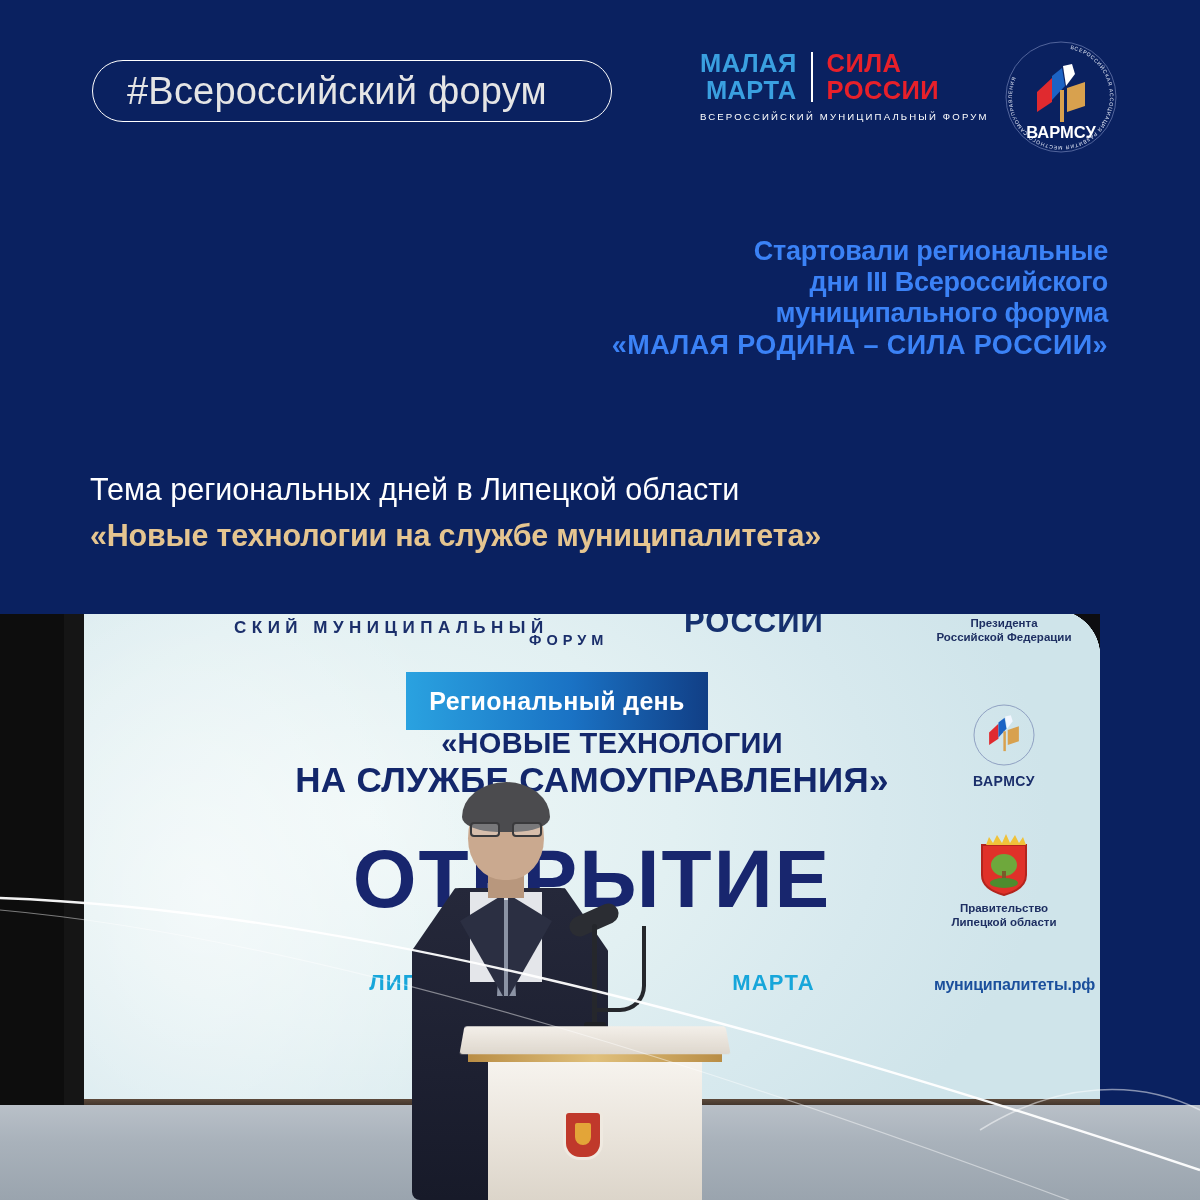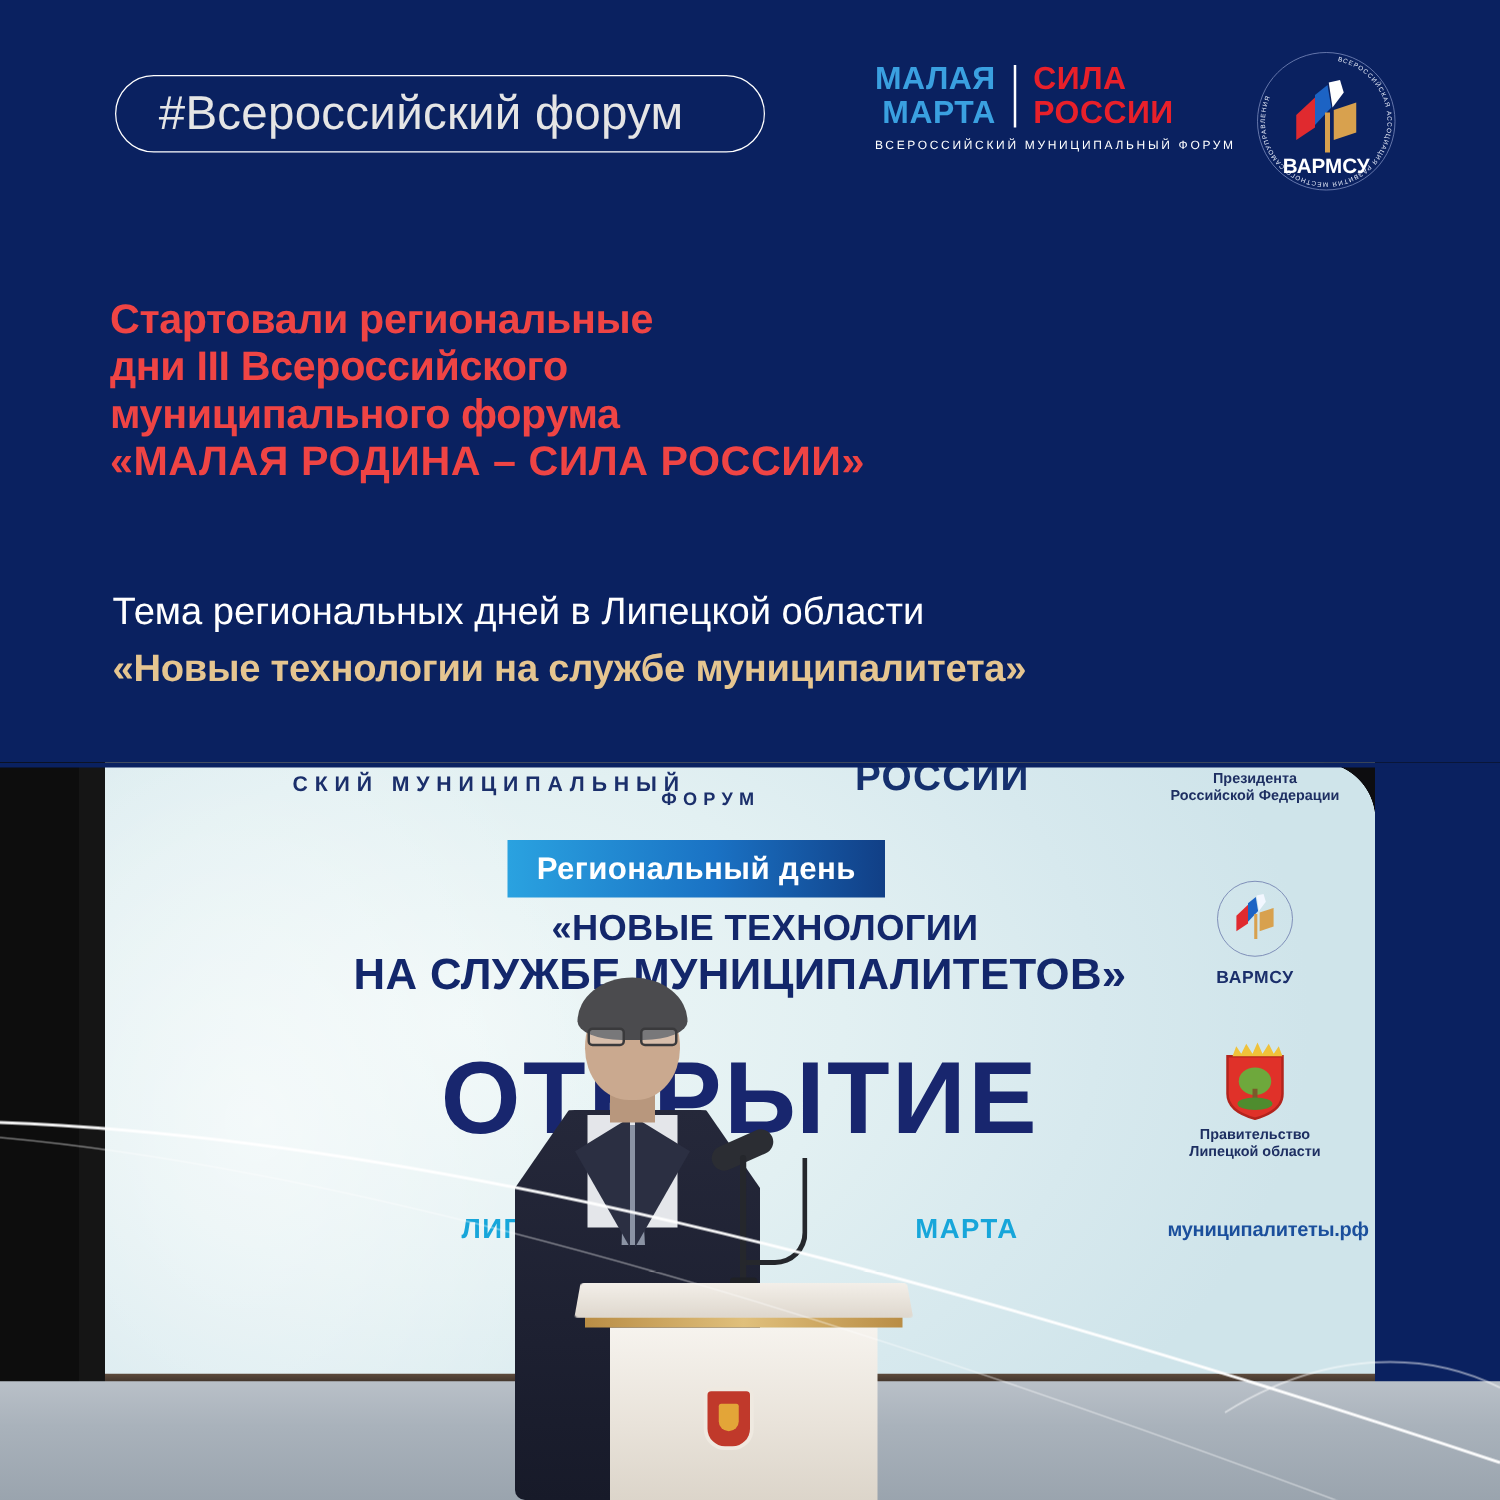--- a/index.html
+++ b/index.html
@@ -42,22 +42,22 @@
     font-size:9.6px;letter-spacing:2.15px;white-space:nowrap;font-weight:400;
   }
 
   
   .varmsu{position:absolute;left:1002px;top:38px;width:118px;height:118px;}
   .varmsu svg{display:block;width:118px;height:118px;}
 
   
   .headline{
     position:absolute;left:88px;top:236px;width:1020px;
-    color:#ef4444;font-weight:700;
-    font-size:33px;line-height:1.155;letter-spacing:-0.3px;
+    color:#3b82f6;font-weight:700;
+    font-size:27px;line-height:1.155;letter-spacing:-0.3px;text-align:right;
   }
   .headline .hl-line{display:block;white-space:nowrap;}
   .headline .hl-caps{letter-spacing:0.4px;}
 
   .subtitle{position:absolute;left:90px;top:470px;width:1000px;}
   .sub-top{
     color:#ffffff;font-size:30.5px;font-weight:400;line-height:1.25;white-space:nowrap;
   }
   .sub-quote{
     margin-top:8px;color:#e5c590;font-size:30.5px;font-weight:700;
@@ -114,21 +114,21 @@
     display:flex;align-items:flex-start;justify-content:center;white-space:nowrap;
   }
   .sc-toptext .big{
     color:#15306e;font-weight:800;font-size:31px;letter-spacing:1px;
     position:absolute;left:600px;top:-8px;
   }
   .sc-toptext .w1{position:absolute;left:150px;top:6px;letter-spacing:5.5px;}
   .sc-toptext .w2{position:absolute;left:445px;top:20px;font-size:14.5px;letter-spacing:5px;}
 
   .sc-badge{
-    position:absolute;left:322px;top:62px;width:302px;height:46px;
+    position:absolute;left:322px;top:62px;width:302px;height:58px;
     background:linear-gradient(90deg,#2aa2e0 0%,#1a72c4 55%,#113f86 100%);
     display:flex;align-items:center;justify-content:center;
   }
   .sc-badge span{color:#fff;font-weight:700;font-size:25px;letter-spacing:.3px;white-space:nowrap;}
 
   .sc-title{
     position:absolute;left:0;top:118px;width:1016px;text-align:center;
     color:#13276b;font-weight:800;line-height:1.07;letter-spacing:.3px;
   }
   .sc-title .l1{display:block;font-size:29px;padding-left:40px;}
@@ -269,21 +269,21 @@
         <span class="w2">ФОРУМ</span>
         <span class="big">РОССИИ</span>
       </div>
 
       <div class="sc-badge">
         <span>Региональный день</span>
       </div>
 
       <div class="sc-title">
         <span class="l1">«НОВЫЕ ТЕХНОЛОГИИ</span>
-        <span class="l2">НА СЛУЖБЕ МУНИЦИПАЛИТЕТОВ»</span>
+        <span class="l2">НА СЛУЖБЕ САМОУПРАВЛЕНИЯ»</span>
       </div>
 
       <div class="sc-open">ОТКРЫТИЕ</div>
 
       <div class="sc-bottom">
         <span class="bl">ЛИПЕЦК</span>
         <span class="gap"></span>
         <span class="bl">МАРТА</span>
       </div>
 

